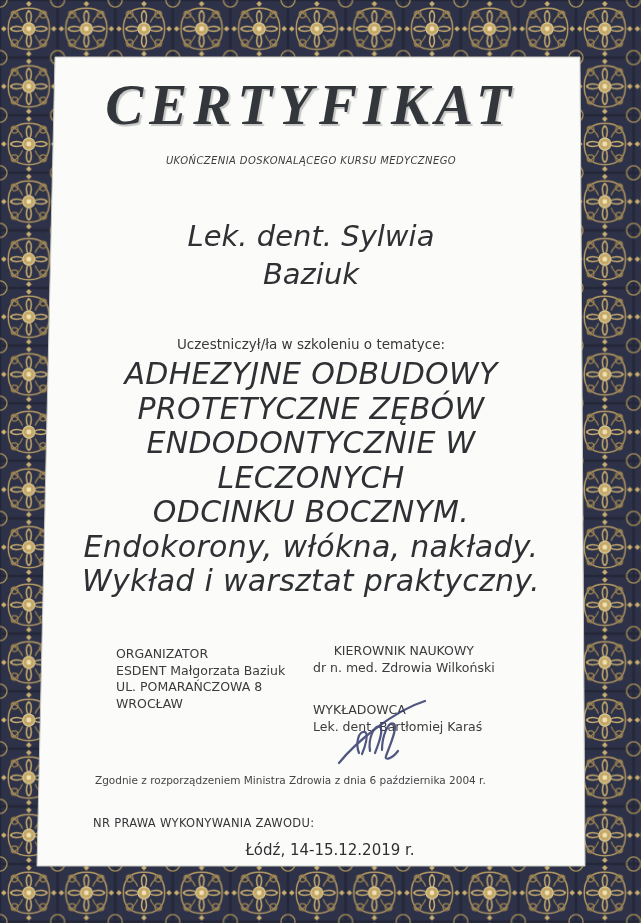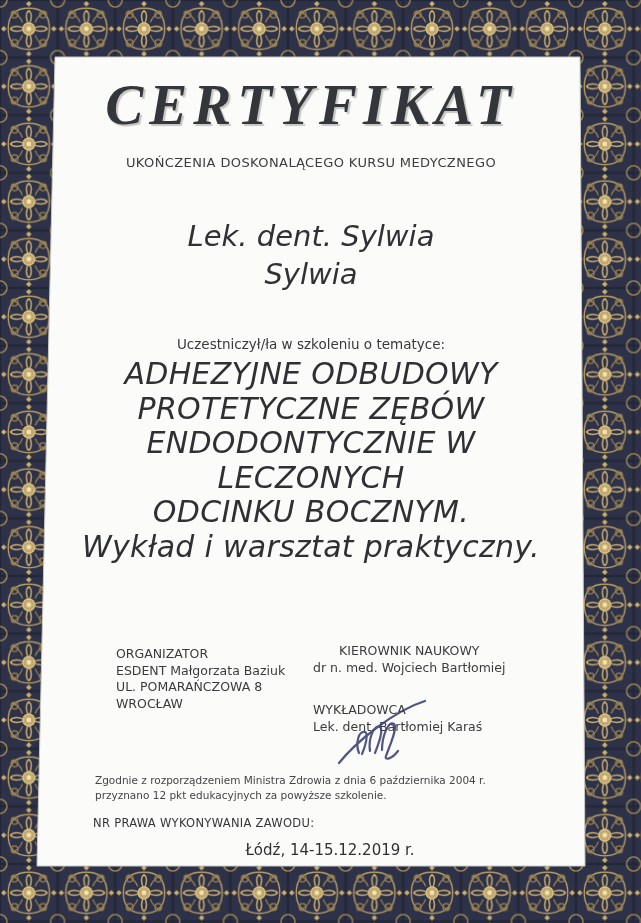--- a/index.html
+++ b/index.html
@@ -16,21 +16,21 @@
   .cert-title{
     top:18px;
     font-family:"Liberation Serif","DejaVu Serif",serif;
     font-style:italic;font-weight:bold;
     font-size:57px;line-height:60px;letter-spacing:6px;
     color:#33363a;
     text-shadow:2px 2px 1px rgba(100,100,100,0.35);
     white-space:nowrap;
   }
   .cert-subtitle{
-    top:98px;font-size:13px;letter-spacing:0.4px;color:#3c3c3e;
+    top:98px;font-size:10px;letter-spacing:0.4px;color:#3c3c3e;font-style:italic;
   }
   .recipient{
     top:160px;font-size:29px;line-height:38px;color:#303134;font-style:italic;
   }
   .participation{
     top:279px;font-size:13.5px;color:#39393b;
   }
   .course{
     top:300px;font-style:italic;font-size:30px;line-height:34.5px;
     letter-spacing:0.3px;color:#2f3033;
@@ -92,63 +92,63 @@
   </svg>
 
   <div class="content">
 
     <div class="abs t-center cert-title">CERTYFIKAT</div>
 
     <div class="abs t-center cert-subtitle">UKOŃCZENIA DOSKONALĄCEGO KURSU MEDYCZNEGO</div>
 
     <div class="abs t-center recipient">
       <div>Lek. dent. Sylwia</div>
-      <div>Sylwia</div>
+      <div>Baziuk</div>
     </div>
 
     <div class="abs t-center participation">Uczestniczył/ła w szkoleniu o tematyce:</div>
 
     <div class="abs t-center course">
       <div>ADHEZYJNE ODBUDOWY</div>
       <div>PROTETYCZNE ZĘBÓW</div>
       <div>ENDODONTYCZNIE W</div>
       <div>LECZONYCH</div>
       <div>ODCINKU BOCZNYM.</div>
+      <div>Endokorony, włókna, nakłady.</div>
       <div>Wykład i warsztat praktyczny.</div>
     </div>
 
     <div class="abs col-block organizer">
       <div>ORGANIZATOR</div>
       <div>ESDENT Małgorzata Baziuk</div>
       <div>UL. POMARAŃCZOWA 8</div>
       <div>WROCŁAW</div>
     </div>
 
     <div class="abs col-block kierownik">
       <div>KIEROWNIK NAUKOWY</div>
-      <div>dr n. med. Wojciech Bartłomiej</div>
+      <div>dr n. med. Zdrowia Wilkoński</div>
     </div>
 
     <div class="abs col-block wykladowca">
       <div>WYKŁADOWCA</div>
       <div>Lek. dent. Bartłomiej Karaś</div>
     </div>
 
     <svg class="abs signature-svg" width="98" height="72" viewBox="0 0 98 72" aria-hidden="true">
       <g fill="none" stroke="#3e4574" stroke-width="2.2" stroke-linecap="round" opacity="0.9">
         <path d="M6,66 C22,46 60,14 92,4"></path>
         <path d="M26,56 C22,46 26,33 32,35 C36,37 32,50 29,57"></path>
         <path d="M37,54 C35,42 41,27 47,30 C51,33 45,48 42,56"></path>
         <path d="M49,53 C49,40 55,23 61,27 C65,30 57,48 53,59 C51,64 59,62 65,54"></path>
       </g>
     </svg>
 
     <div class="abs regulation">
       <div>Zgodnie z rozporządzeniem Ministra Zdrowia z dnia 6 października 2004 r.</div>
-      <div>przyznano 12 pkt edukacyjnych za powyższe szkolenie.</div>
     </div>
 
     <div class="abs license">NR PRAWA WYKONYWANIA ZAWODU:</div>
 
     <div class="abs t-center place-date">Łódź, 14-15.12.2019 r.</div>
 
   </div>
 </div>
 
 </body></html>

